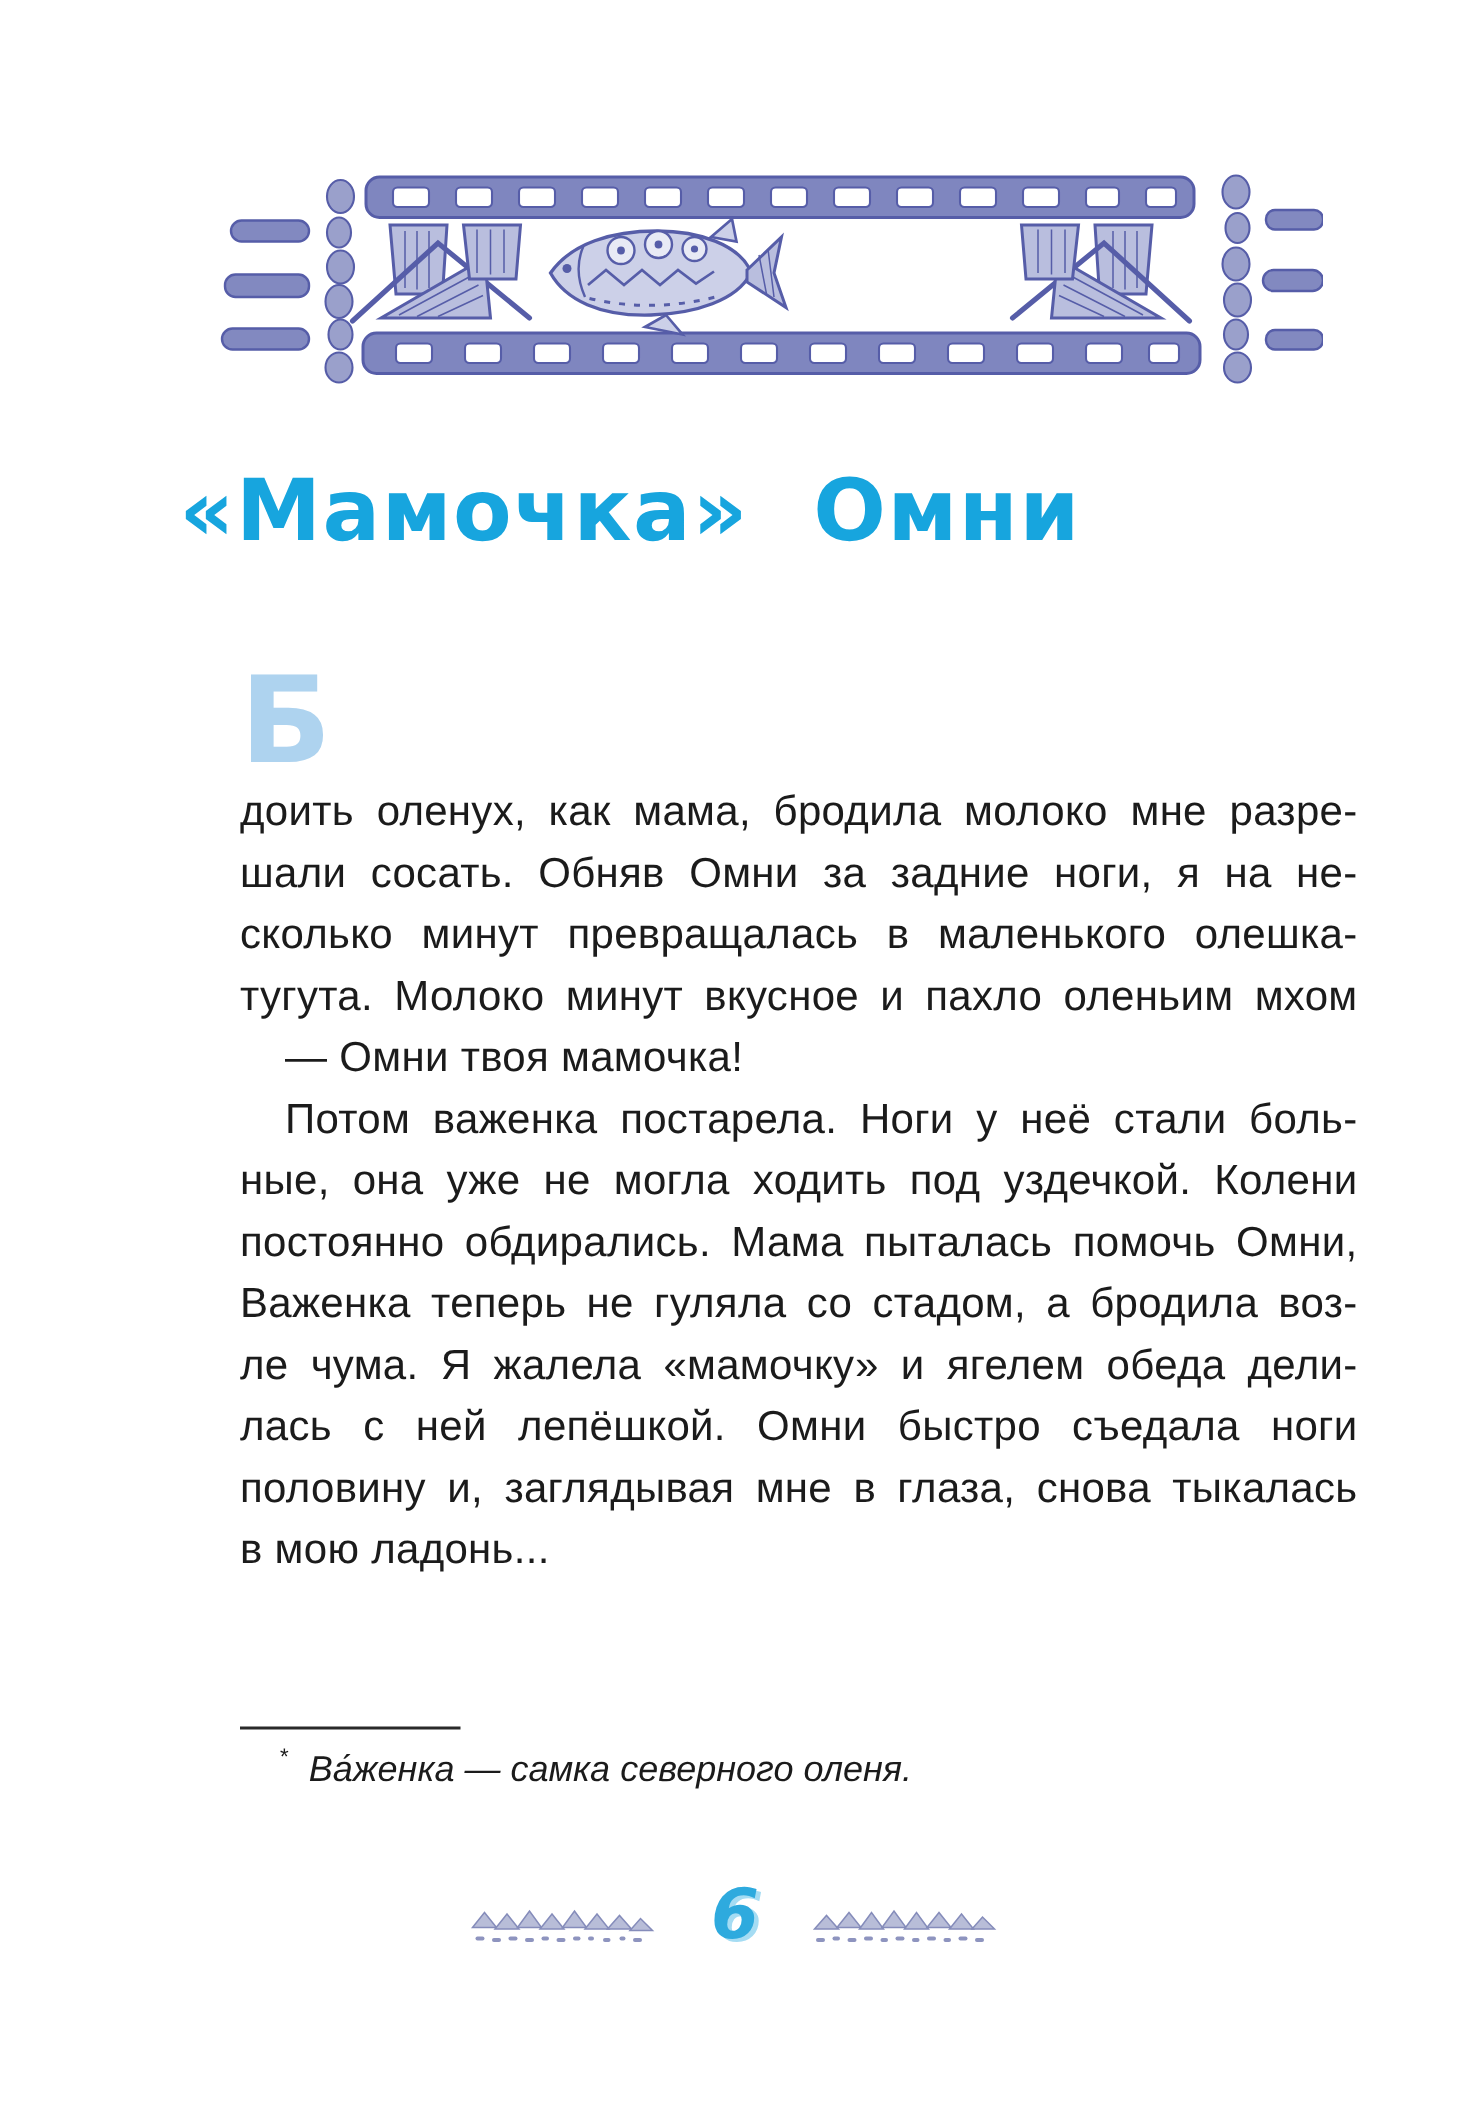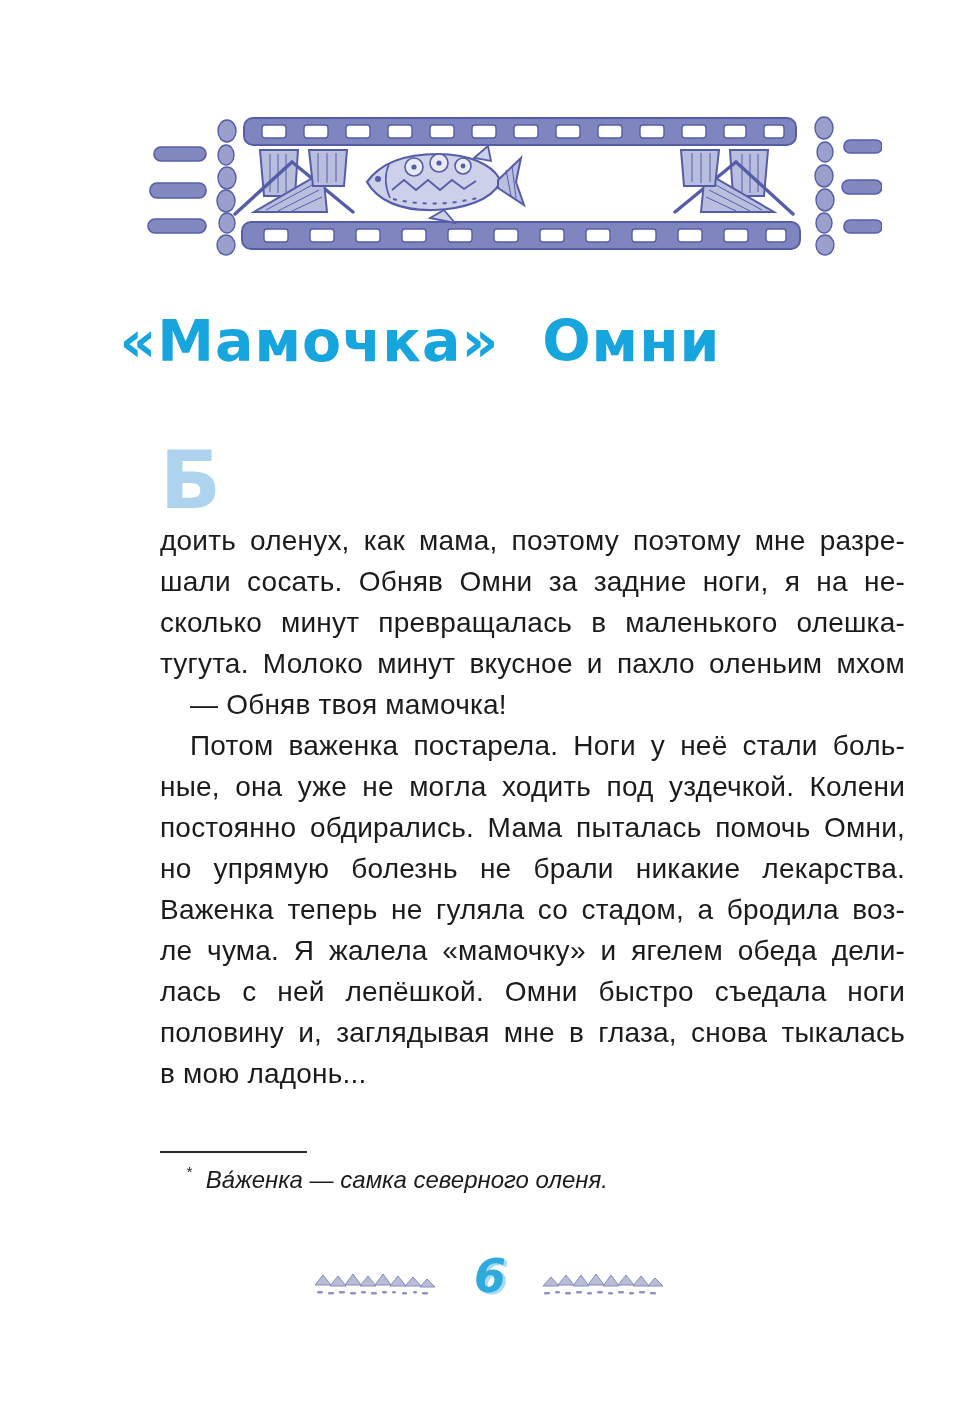--- a/index.html
+++ b/index.html
@@ -175,29 +175,28 @@
       <rect x="698" y="110" width="38" height="13" rx="6"></rect>
     </g>
   </svg>
 
   <h1 class="title">«Мамочка» Омни</h1>
 
   <div class="body">
     <div class="line first">
       <span class="dropcap">Б</span>
     </div>
-    <div class="line">доить оленух, как мама, поэтому поэтому мне разре-</div>
+    <div class="line">доить оленух, как мама, бродила молоко мне разре-</div>
     <div class="line">шали сосать. Обняв Омни за задние ноги, я на не-</div>
     <div class="line">сколько минут превращалась в маленького олешка-</div>
     <div class="line">тугута. Молоко минут вкусное и пахло оленьим мхом</div>
-    <div class="line last ind">— Обняв твоя мамочка!</div>
+    <div class="line last ind">— Омни твоя мамочка!</div>
     <div class="line ind">Потом важенка постарела. Ноги у неё стали боль-</div>
     <div class="line">ные, она уже не могла ходить под уздечкой. Колени</div>
     <div class="line">постоянно обдирались. Мама пыталась помочь Омни,</div>
-    <div class="line">но упрямую болезнь не брали никакие лекарства.</div>
     <div class="line">Важенка теперь не гуляла со стадом, а бродила воз-</div>
     <div class="line">ле чума. Я жалела «мамочку» и ягелем обеда дели-</div>
     <div class="line">лась с ней лепёшкой. Омни быстро съедала ноги</div>
     <div class="line">половину и, заглядывая мне в глаза, снова тыкалась</div>
     <div class="line last">в мою ладонь...</div>
   </div>
 
   <div class="fn-rule"></div>
   <div class="footnote">
     <span class="fn-mark">*</span><span>Ва́женка — самка северного оленя.</span>

